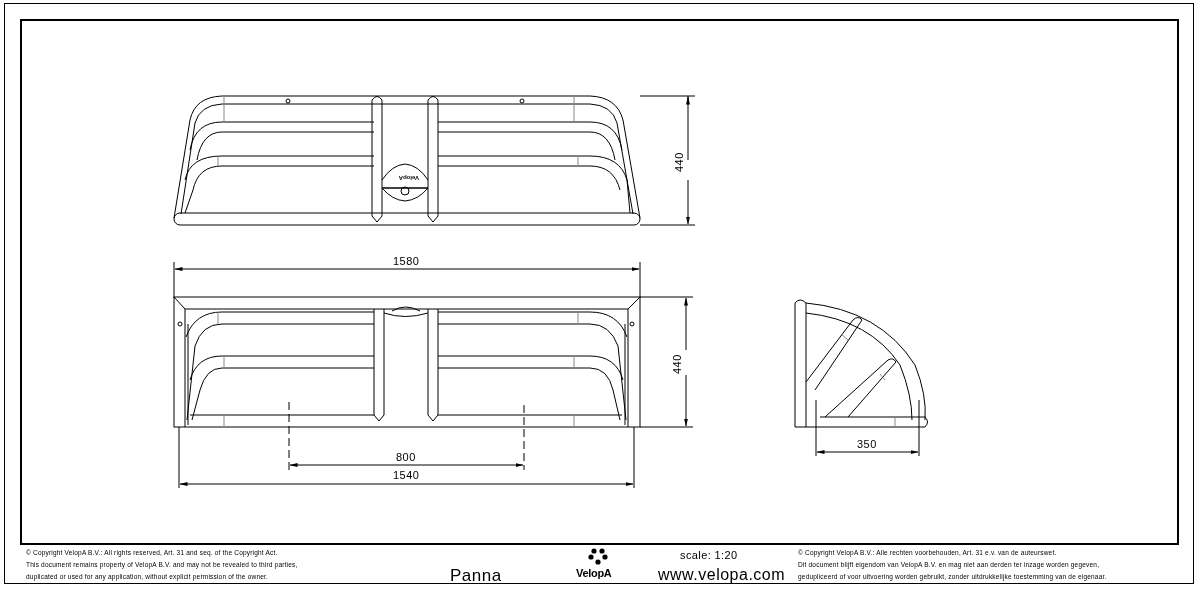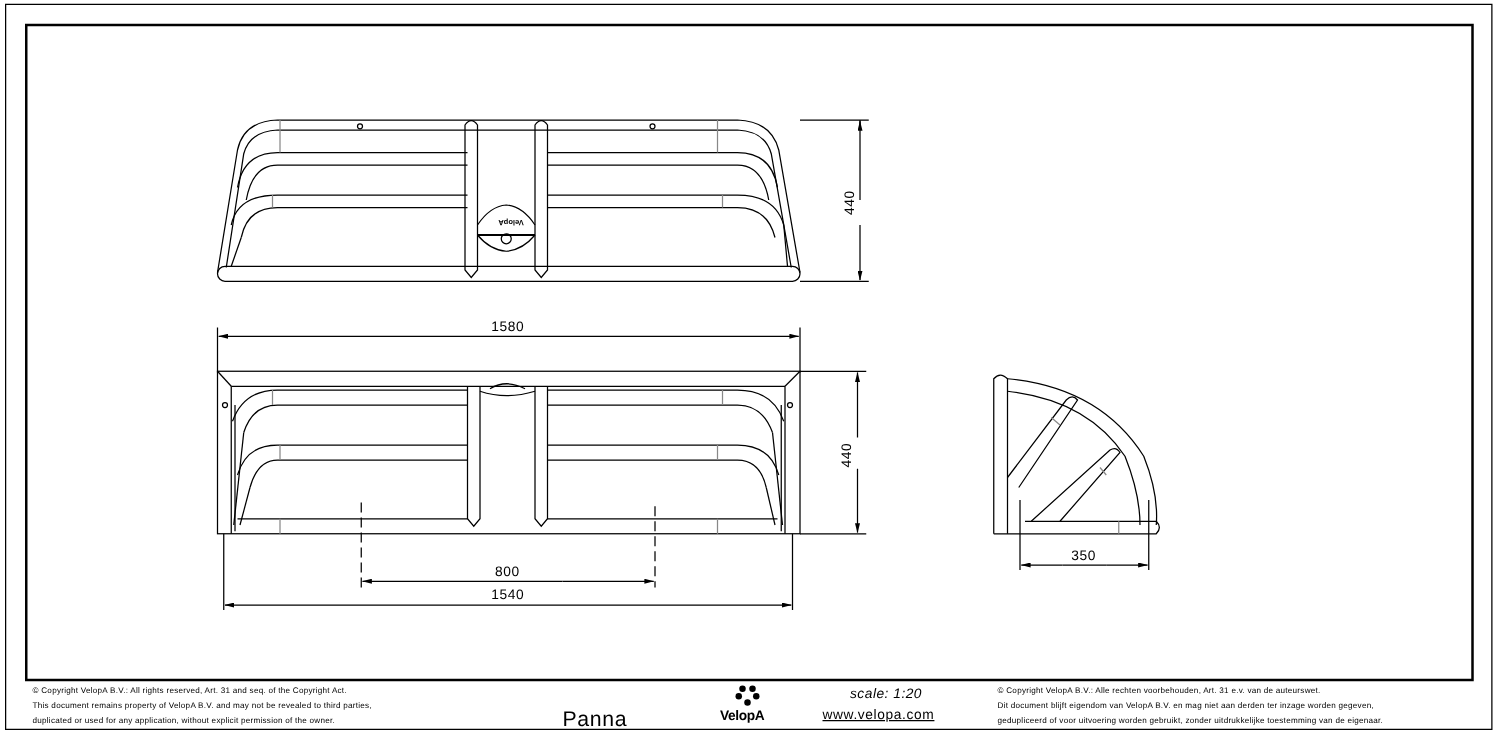--- a/index.html
+++ b/index.html
@@ -4,22 +4,22 @@
 <style>
   html, body { margin:0; padding:0; background:#fff; }
   body { width:1200px; height:590px; position:relative; overflow:hidden; font-family:"Liberation Sans", sans-serif; color:#000; }
   .outer-frame { position:absolute; left:4px; top:3px; width:1190px; height:581px; border:1px solid #000; box-sizing:border-box; }
   .inner-frame { position:absolute; left:20px; top:19px; width:1159px; height:526px; border:2px solid #000; box-sizing:border-box; }
   svg.drawing { position:absolute; left:0; top:0; }
   .tb-text { position:absolute; font-size:6.5px; line-height:12px; letter-spacing:0.2px; white-space:nowrap; }
   .tb-left { left:26px; top:547px; }
   .tb-right { left:798px; top:547px; }
   .tb-product { position:absolute; left:450px; top:566px; font-size:17px; letter-spacing:0.5px; }
-  .tb-scale { position:absolute; left:680px; top:549px; font-size:11px; letter-spacing:0.4px;font-style:italic; }
-  .tb-url { position:absolute; left:658px; top:566px; font-size:11px; letter-spacing:0.5px;text-decoration:underline; }
+  .tb-scale { position:absolute; left:680px; top:549px; font-size:11px; letter-spacing:0.4px; }
+  .tb-url { position:absolute; left:658px; top:566px; font-size:16px; letter-spacing:0.5px; }
   .tb-logo-text { position:absolute; left:576px; top:567px; font-size:11px; font-weight:bold; letter-spacing:-0.3px; }
   .dim { font-size:11px; fill:#000; font-family:"Liberation Sans", sans-serif; letter-spacing:0.5px; }
 </style>
 </head>
 <body>
 
 <div class="outer-frame"></div>
 <div class="inner-frame"></div>
 
 <svg class="drawing" width="1200" height="590" viewBox="0 0 1200 590">

